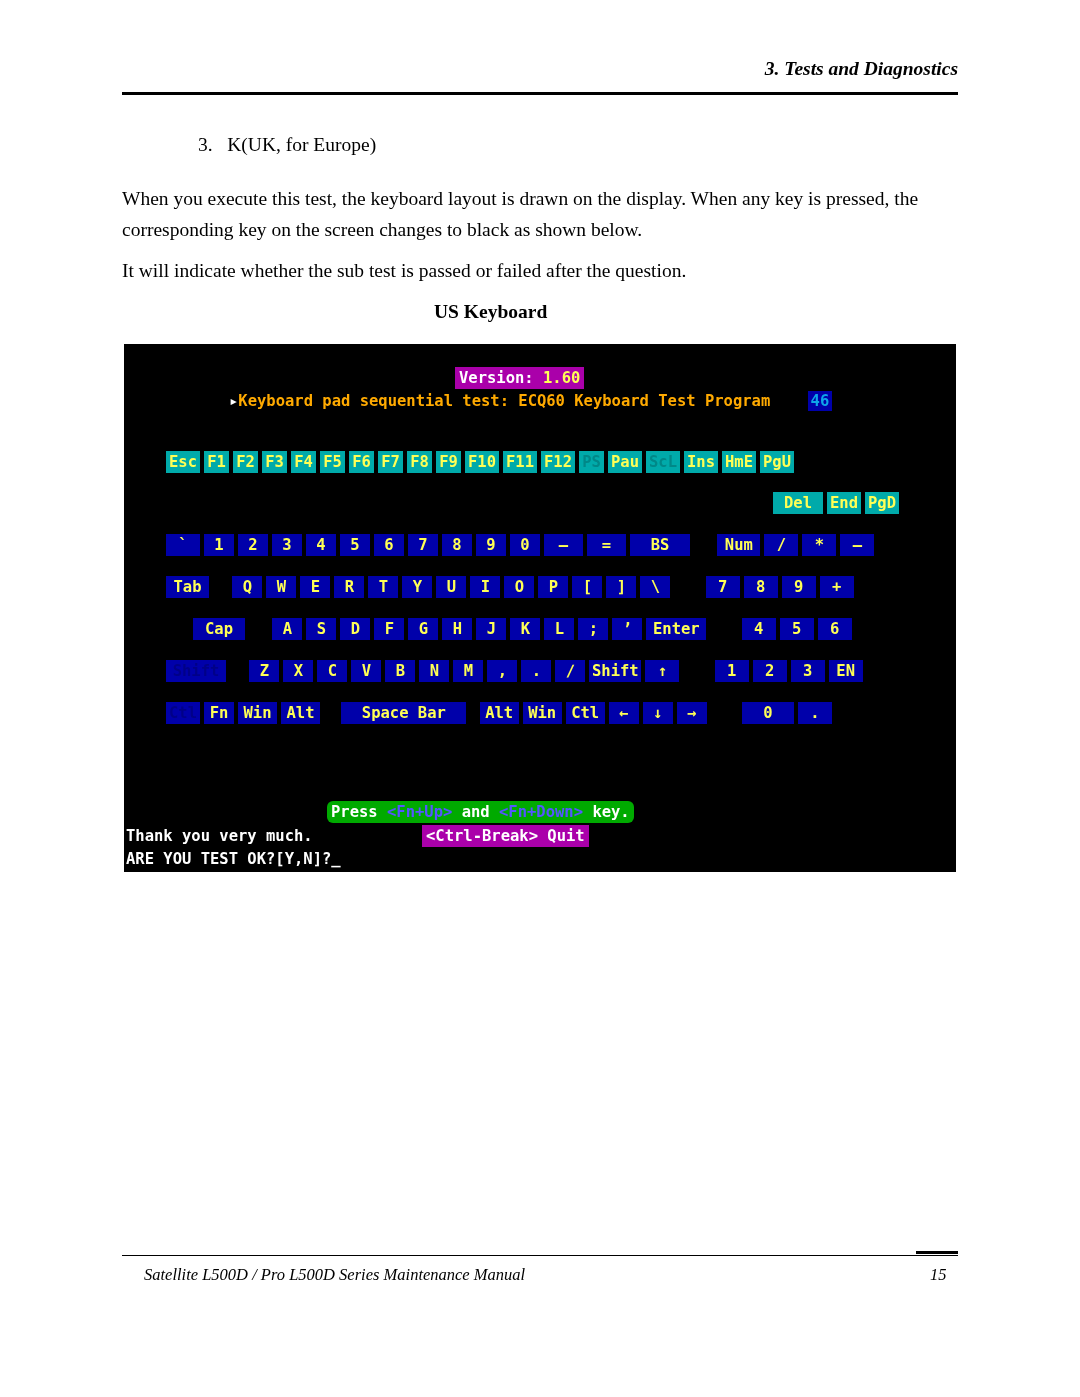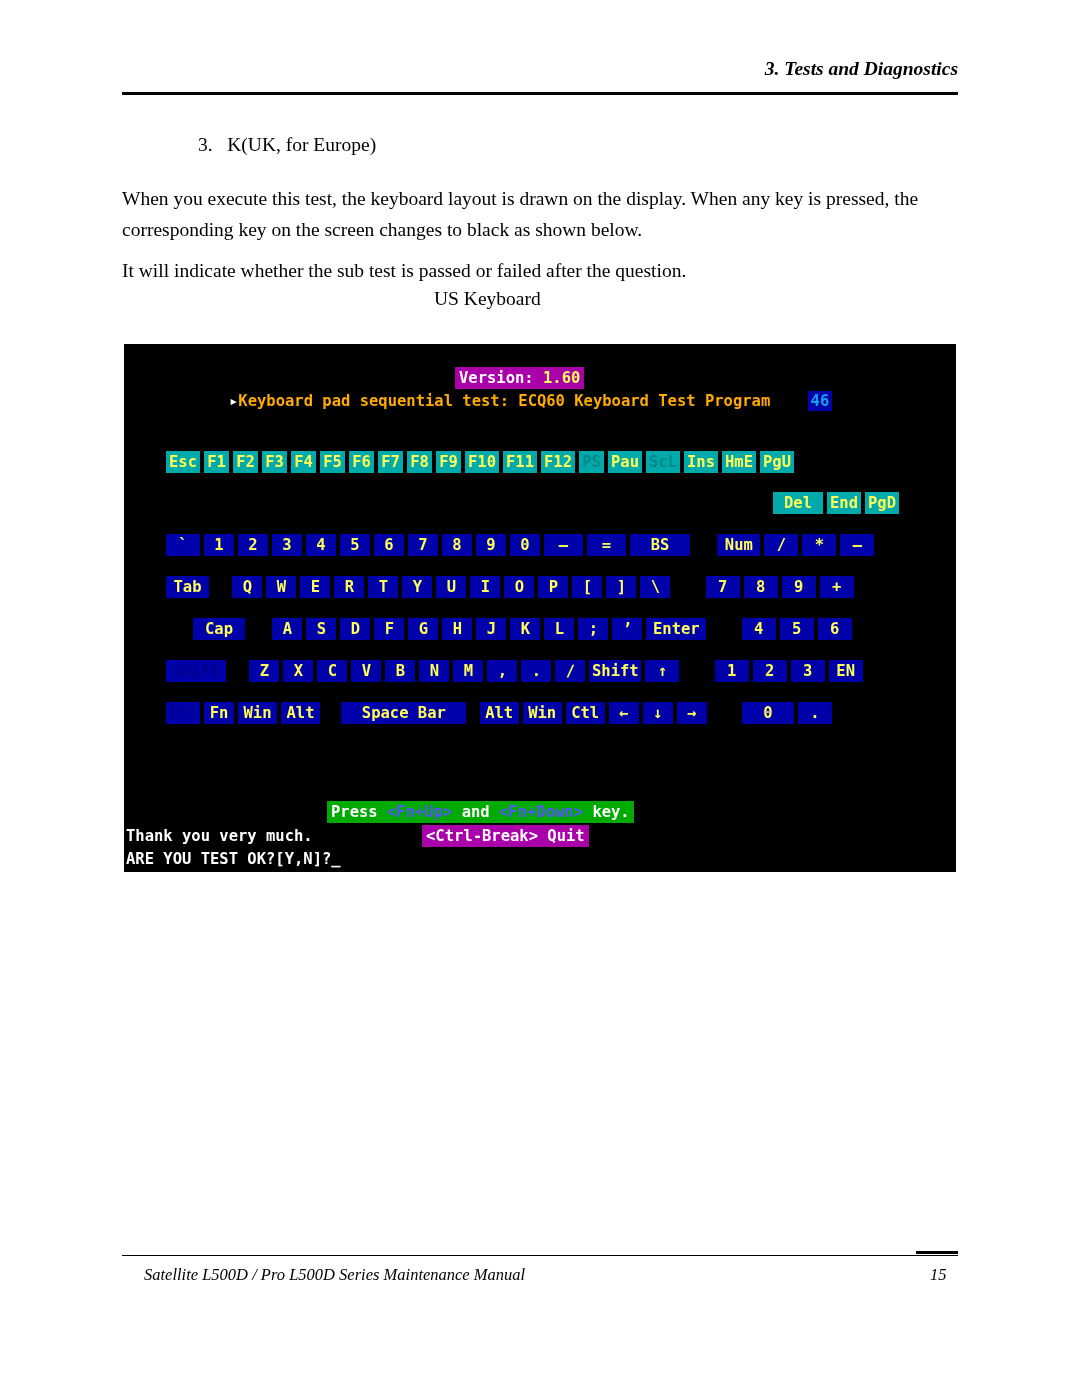--- a/index.html
+++ b/index.html
@@ -58,23 +58,24 @@
   .para2 {
     position: absolute;
     top: 255px;
     left: 122px;
     width: 845px;
     font-size: 19.5px;
     line-height: 31px;
   }
   .caption {
     position: absolute;
-    top: 288px;
+    top: 301px;
     left: 434px;
     font-size: 19.5px;
+    font-weight: bold;
   }
 
   
   .dos-screen {
     position: absolute;
     top: 344px;
     left: 124px;
     width: 832px;
     height: 528px;
     background: #000000;
@@ -91,21 +92,21 @@
   .k {
     display: inline-block;
     text-align: center;
     margin-right: 4px;
     padding: 1px 0;
     vertical-align: top;
   }
   .blue  { background: #0000aa; color: #ffff55; }
   .cyan  { background: #00aaaa; color: #ffff55; }
   .purple{ background: #aa00aa; color: #ffffff; }
-  .green { background: #00aa00; color: #ffffff; }
+  .green { background: #00aa00; color: #ffffff; border-radius: 6px; }
   .orange-txt { color: #ffaa00; }
   .white-txt { color: #ffffff; }
   .yellow-txt { color: #ffff55; }
   .blue-txt { color: #5555ff; }
 
   
   .footer-rule {
     position: absolute;
     top: 1255px;
     left: 122px;

